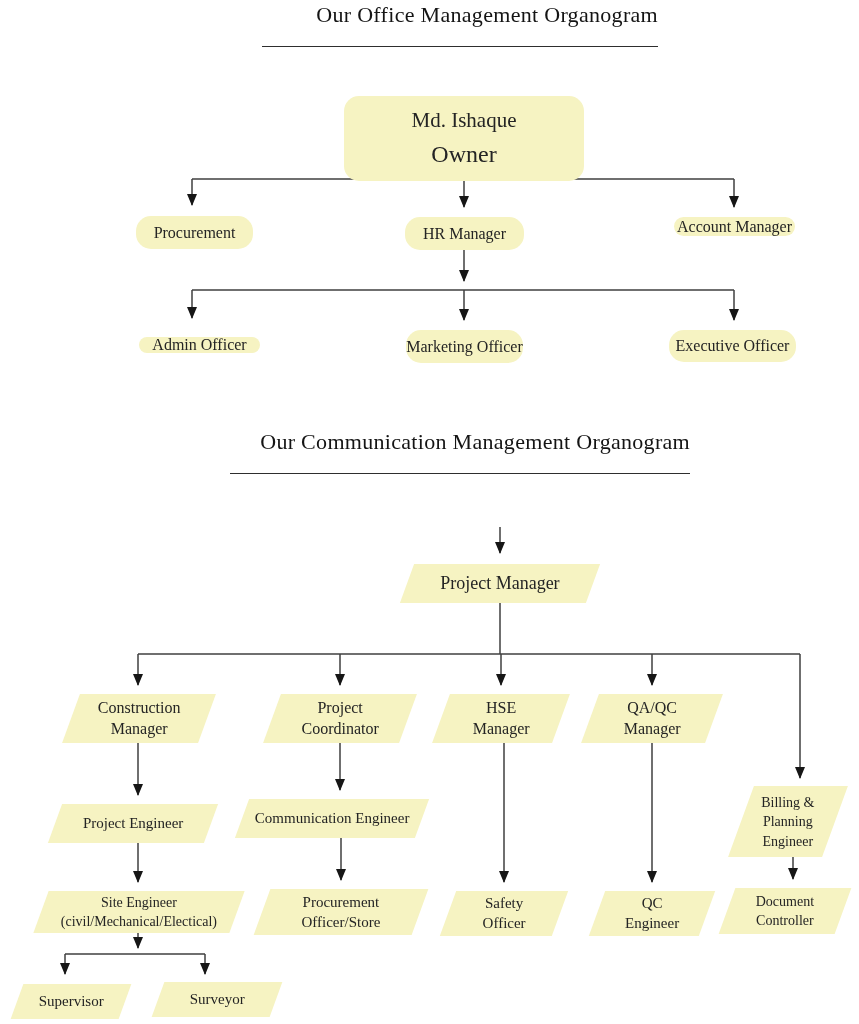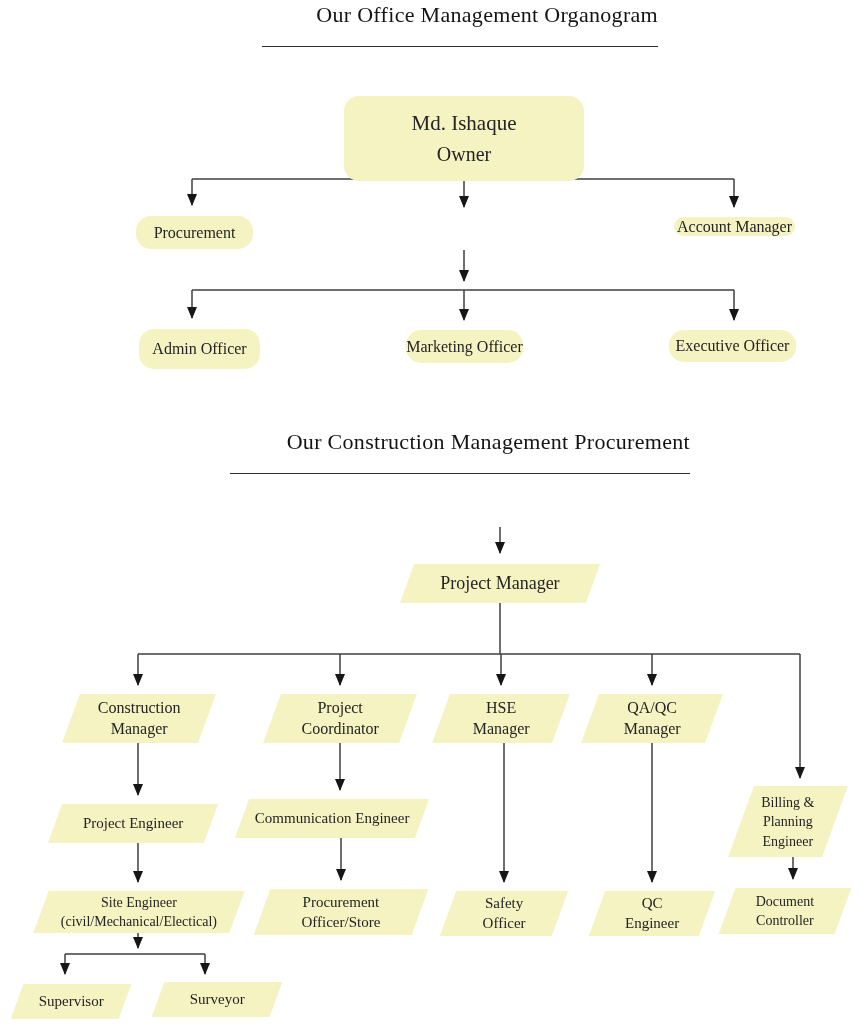--- a/index.html
+++ b/index.html
@@ -27,21 +27,21 @@
   .node{
     position:absolute;background:var(--node-fill);
     display:flex;align-items:center;justify-content:center;text-align:center;
   }
   .rbox{border-radius:15px;}
   .para{transform:skewX(-20deg);}
   .inner{width:100%;}
   .para .inner{transform:skewX(20deg);}
   .fs21{font-size:21px;line-height:1.5;}
   .fs19{font-size:19px;line-height:1.2;}
-  .fs18{font-size:20px;line-height:1.5;font-family:Liberation Serif, serif;}
+  .fs18{font-size:24px;line-height:1.5;font-family:Liberation Serif, serif;}
   .fs18b{font-size:18px;line-height:1.2;}
   .fs16{font-size:16px;line-height:1.32;}
   .fs15{font-size:15px;line-height:1.35;}
   .fs14{font-size:14px;line-height:1.38;}
 </style>
 </head>
 <body>
 
 <div class="canvas">
 
@@ -89,35 +89,38 @@
   <div class="node rbox" style="left:344px;top:60px;width:240px;height:85px;margin-top:36px;">
     <div class="inner">
       <div class="fs21">Md. Ishaque</div>
       <div class="fs18">Owner</div>
     </div>
   </div>
 
   <div class="node rbox" style="left:136px;top:216px;width:117px;height:33px;">
     <div class="inner fs16">Procurement</div>
   </div>
+  <div class="node rbox" style="left:405px;top:217px;width:119px;height:33px;">
+    <div class="inner fs16">HR Manager</div>
+  </div>
   <div class="node rbox" style="left:674px;top:217px;width:121px;height:19px;">
     <div class="inner fs16">Account Manager</div>
   </div>
 
-  <div class="node rbox" style="left:139px;top:329px;width:121px;height:40px;align-items:center;">
+  <div class="node rbox" style="left:139px;top:337px;width:121px;height:16px;align-items:center;">
     <div class="inner fs16">Admin Officer</div>
   </div>
   <div class="node rbox" style="left:406px;top:330px;width:117px;height:33px;">
     <div class="inner fs16">Marketing Officer</div>
   </div>
   <div class="node rbox" style="left:669px;top:330px;width:127px;height:32px;">
     <div class="inner fs16">Executive Officer</div>
   </div>
 
-  <div class="title" style="left:230px;top:429px;width:460px;">Our Construction Management Procurement</div>
+  <div class="title" style="left:230px;top:429px;width:460px;">Our Communication Management Organogram</div>
 
 
   <div class="node para" style="left:407px;top:564px;width:186px;height:39px;">
     <div class="inner fs18b">Project Manager</div>
   </div>
 
   <div class="node para" style="left:71px;top:694px;width:136px;height:49px;">
     <div class="inner fs16">
       <div>Construction</div>
       <div>Manager</div>

